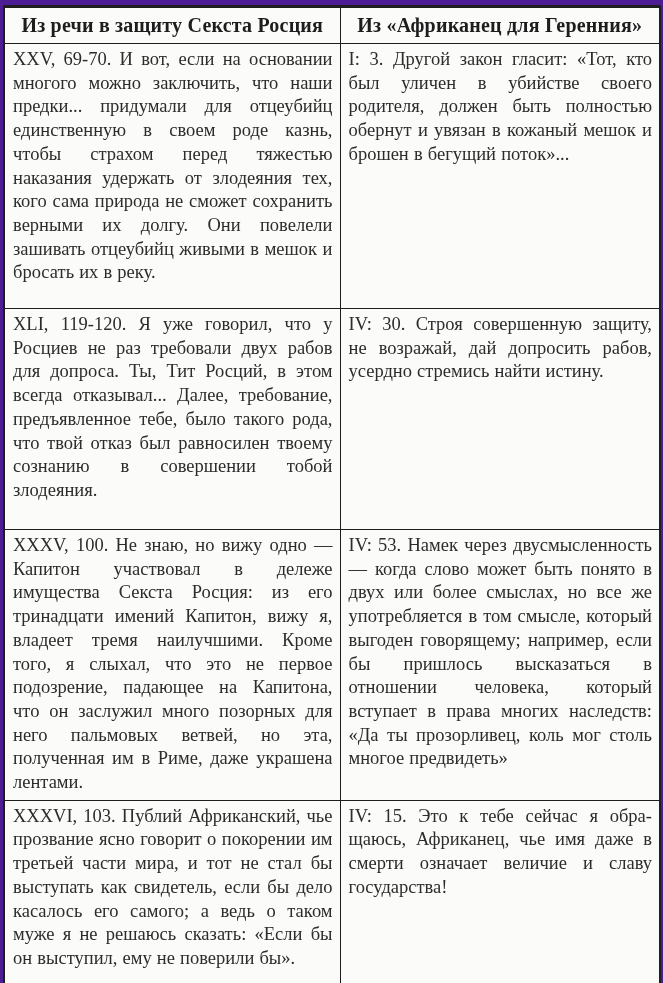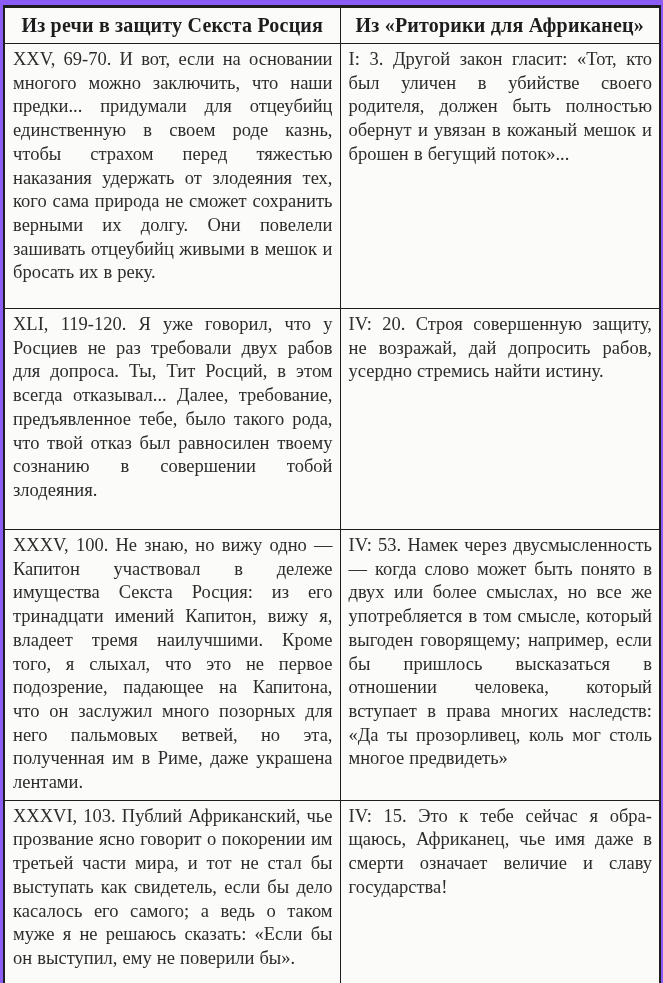--- a/index.html
+++ b/index.html
@@ -5,21 +5,21 @@
   html, body {
     margin: 0;
     padding: 0;
     background: #fbfbfa;
     font-family: "Liberation Serif", "DejaVu Serif", serif;
   }
   .page {
     position: relative;
     width: 663px;
     height: 983px;
-    background: #8b5cf6;
+    background: #4c1d95;
     overflow: hidden;
   }
   table.comparison {
     position: absolute;
     left: 3px;
     top: 5px;
     width: 656px;
     border-collapse: collapse;
     table-layout: fixed;
     background: #fbfbfa;
@@ -62,31 +62,31 @@
 
 <div class="page">
   <table class="comparison">
     <colgroup>
       <col class="left-col">
       <col class="right-col">
     </colgroup>
     <thead>
       <tr>
         <th>Из речи в защиту Секста Росция</th>
-        <th>Из «Риторики для Африканец»</th>
+        <th>Из «Африканец для Геренния»</th>
       </tr>
     </thead>
     <tbody>
       <tr class="r1">
         <td>XXV, 69-70. И вот, если на осно­вании многого можно заключить, что наши предки... придумали для отцеубийц единственную в своем роде казнь, чтобы страхом перед тяжестью наказания удержать от злодеяния тех, кого сама природа не сможет сохранить верными их долгу. Они повелели зашивать от­цеубийц живыми в мешок и бросать их в реку.</td>
         <td>I: 3. Другой закон гласит: «Тот, кто был уличен в убийстве своего родителя, должен быть полностью обернут и увязан в кожаный ме­шок и брошен в бегущий поток»...</td>
       </tr>
       <tr class="r2">
         <td>XLI, 119-120. Я уже говорил, что у Росциев не раз требовали двух рабов для допроса. Ты, Тит Рос­ций, в этом всегда отказывал... Далее, требование, предъявлен­ное тебе, было такого рода, что твой отказ был равносилен твое­му сознанию в совершении тобой злодеяния.</td>
-        <td>IV: 20. Строя совершенную защи­ту, не возражай, дай допросить рабов, усердно стремись найти ис­тину.</td>
+        <td>IV: 30. Строя совершенную защи­ту, не возражай, дай допросить рабов, усердно стремись найти ис­тину.</td>
       </tr>
       <tr class="r3">
         <td>XXXV, 100. Не знаю, но вижу одно — Капитон участвовал в де­леже имущества Секста Росция: из его тринадцати имений Капитон, вижу я, владеет тремя наилучши­ми. Кроме того, я слыхал, что это не первое подозрение, падающее на Капитона, что он заслужил много позорных для него пальмовых вет­вей, но эта, полученная им в Риме, даже украшена лентами.</td>
         <td>IV: 53. Намек через двусмыслен­ность — когда слово может быть понято в двух или более смыслах, но все же употребляется в том смысле, который выгоден гово­рящему; например, если бы при­шлось высказаться в отношении человека, который вступает в пра­ва многих наследств: «Да ты про­зорливец, коль мог столь многое предвидеть»</td>
       </tr>
       <tr class="r4">
         <td>XXXVI, 103. Публий Африканский, чье прозвание ясно говорит о поко­рении им третьей части мира, и тот не стал бы выступать как свидетель, если бы дело касалось его самого; а ведь о таком муже я не решаюсь сказать: «Если бы он выступил, ему не поверили бы».</td>
         <td>IV: 15. Это к тебе сейчас я обра­щаюсь, Африканец, чье имя даже в смерти означает величие и славу государства!</td>
       </tr>
     </tbody>

